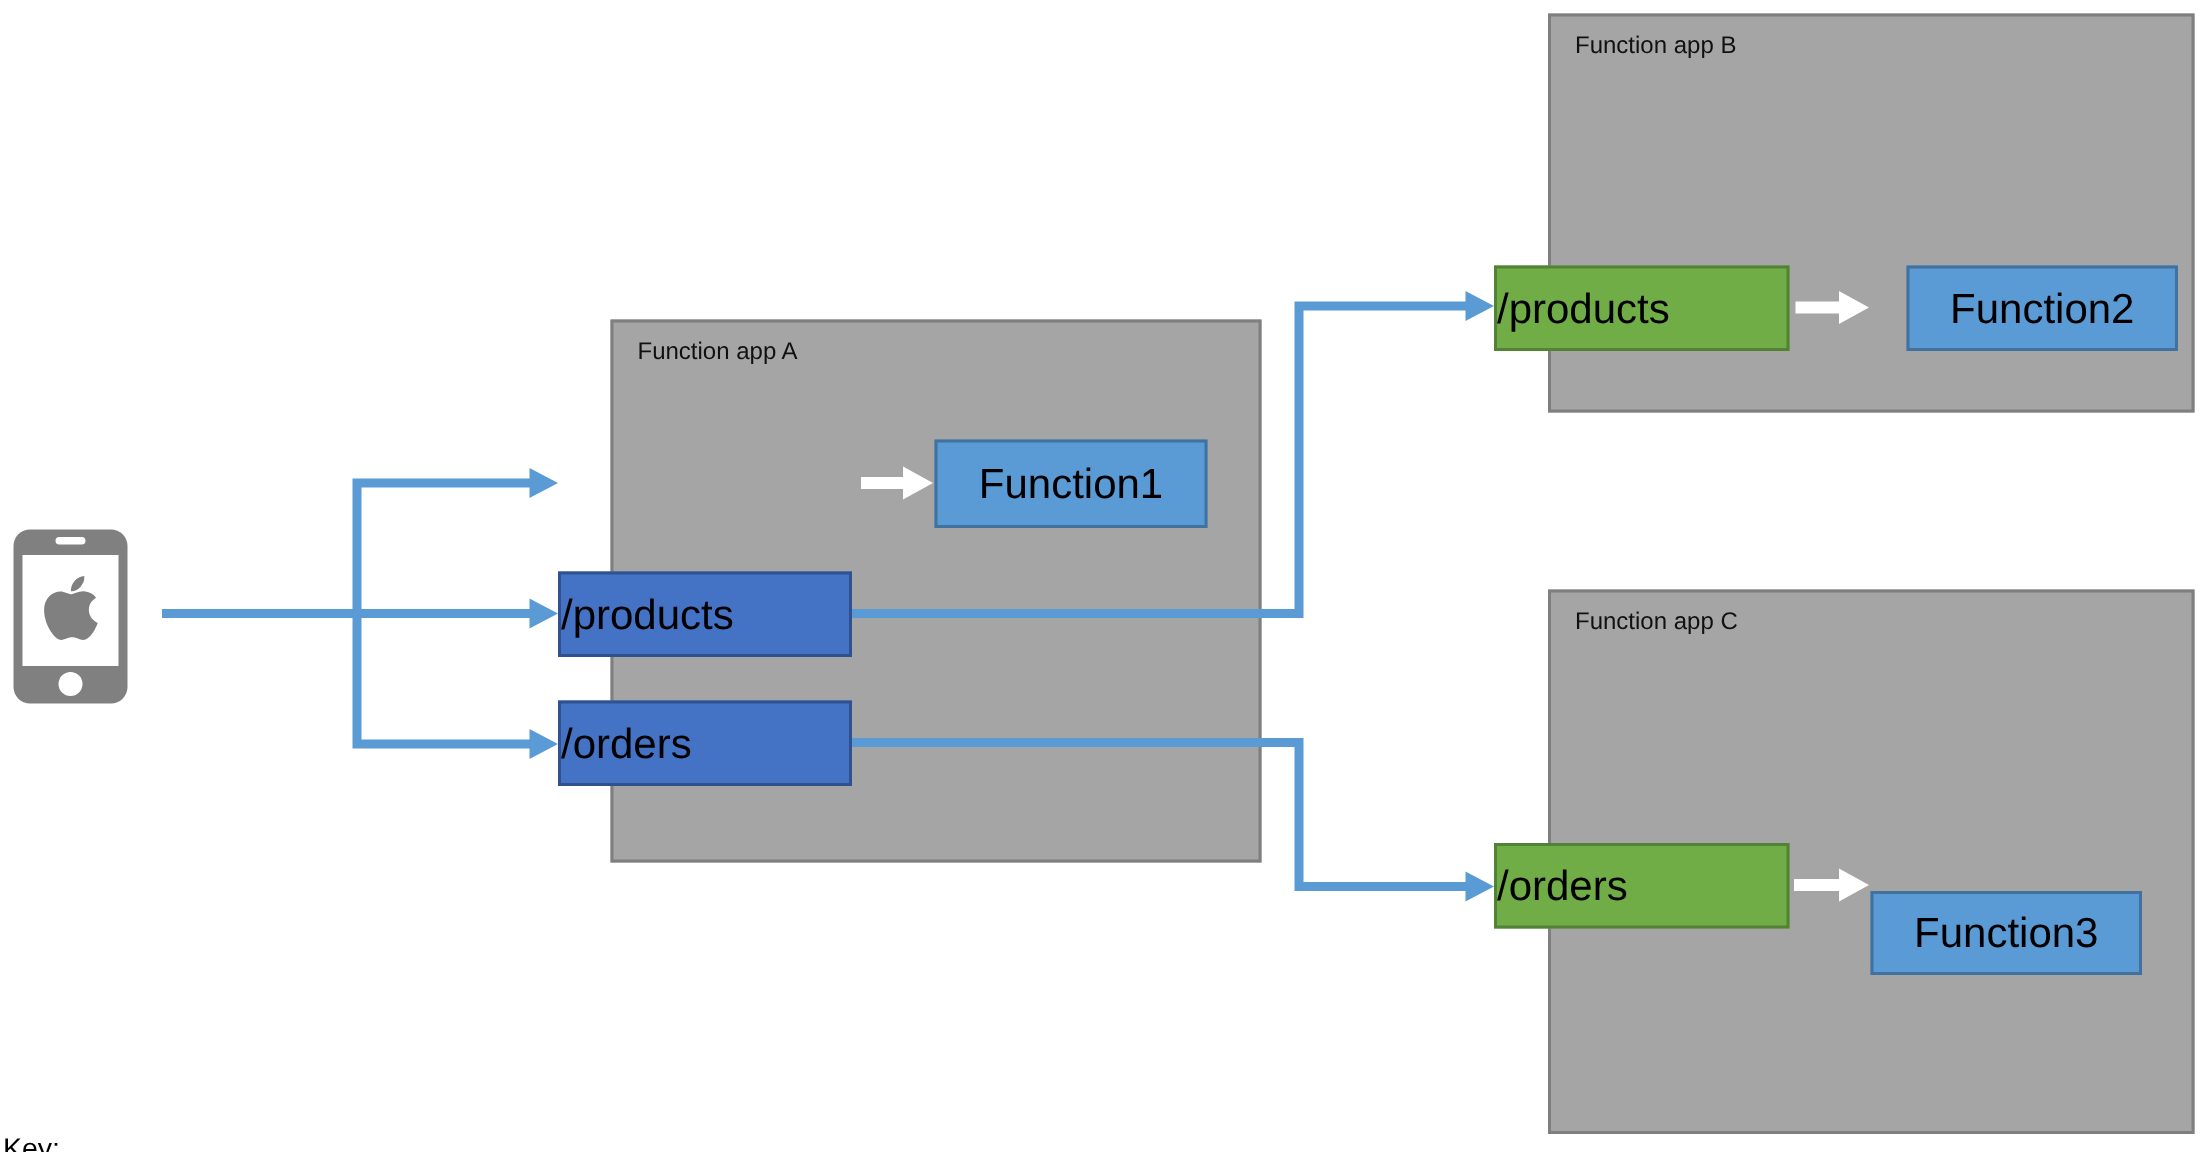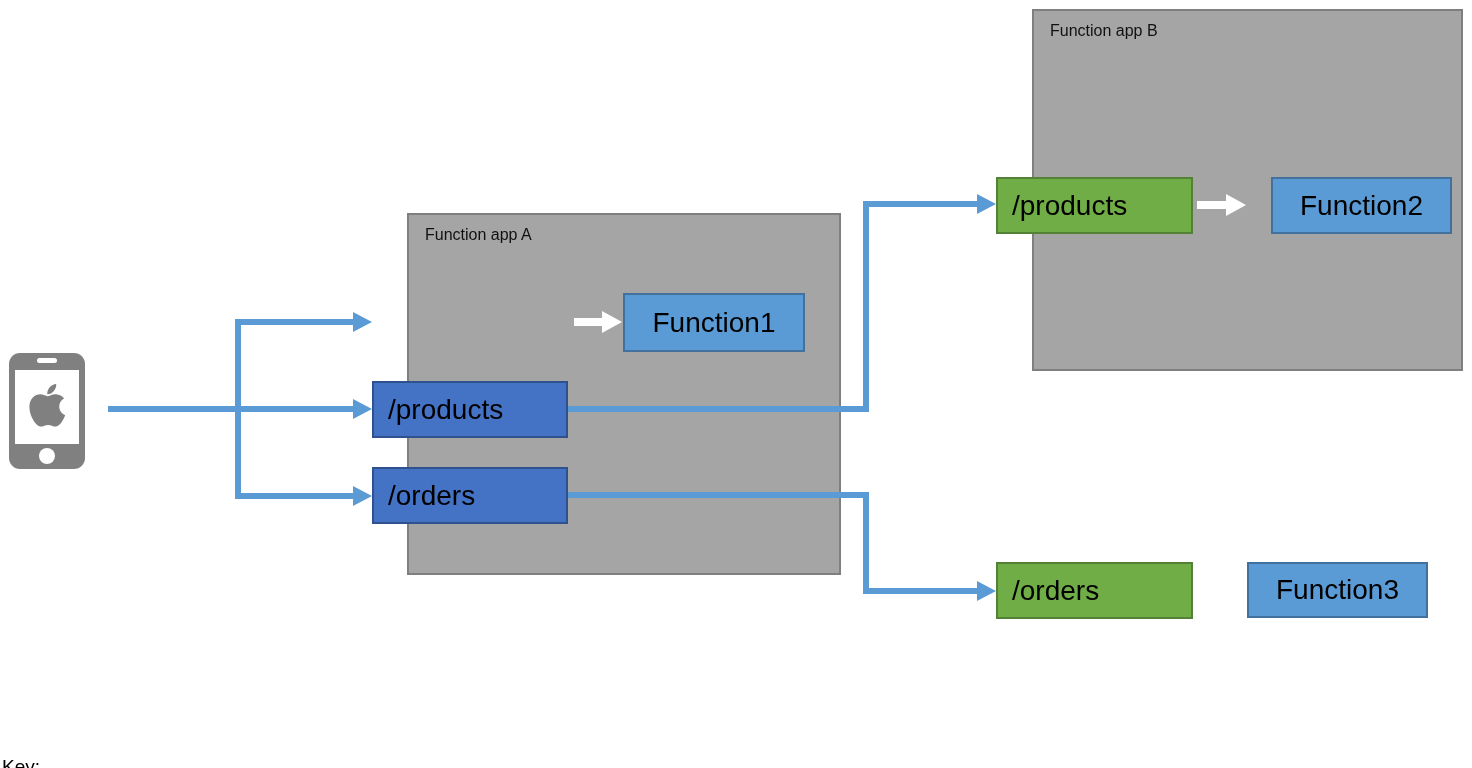--- a/index.html
+++ b/index.html
@@ -25,21 +25,21 @@
   }
   .app-title {
     position: absolute;
     left: 16px;
     top: 11px;
     font-size: 16px;
     color: #111111;
     white-space: nowrap;
   }
   #app-a { left: 407px; top: 213px; width: 434px; height: 362px; }
-  #app-b { left: 1032px; top: 9px;  width: 431px; height: 362px; text-align: center; }
+  #app-b { left: 1032px; top: 9px;  width: 431px; height: 266px; text-align: center; }
   #app-c { left: 1032px; top: 393px; width: 431px; height: 363px; }
 
   
   #arrow-layer {
     position: absolute;
     left: 0; top: 0;
     width: 1472px;
     height: 768px;
     z-index: 2;
   }
@@ -48,34 +48,34 @@
   .node {
     position: absolute;
     box-sizing: border-box;
     display: flex;
     align-items: center;
     font-size: 28px;
     color: #000000;
     z-index: 3;
     white-space: nowrap;
   }
-  .node.route { justify-content: flex-start; padding-left: 14px; }
+  .node.route { justify-content: flex-start; }
   .node.func  { justify-content: center; }
   .green  { background: #70AD47; border: 2px solid #538135; }
   .dblue  { background: #4472C4; border: 2px solid #2F528F; }
   .lblue  { background: #5B9BD5; border: 2px solid #41719C; }
 
   #route-customers  { left: 372px; top: 294px; width: 198px; height: 57px; }
   #route-products-a { left: 372px; top: 381px; width: 196px; height: 57px; }
   #route-orders-a   { left: 372px; top: 467px; width: 196px; height: 57px; }
   #func-1           { left: 623px; top: 293px; width: 182px; height: 59px; }
   #route-products-b { left: 996px; top: 177px; width: 197px; height: 57px; }
   #func-2           { left: 1247px; top: 177px; width: 181px; height: 57px; margin-left: 24px; }
   #route-orders-c   { left: 996px; top: 562px; width: 197px; height: 57px; }
-  #func-3           { left: 1247px; top: 562px; width: 181px; height: 56px; }
+  #func-3           { left: 1247px; top: 594px; width: 181px; height: 56px; }
 
   
   #phone {
     position: absolute;
     left: 8px; top: 352px;
     width: 78px; height: 118px;
     z-index: 2;
   }
 
   
@@ -91,20 +91,23 @@
 </head>
 <body>
 
 <div id="canvas">
 
   <div class="app-box" id="app-a">
     <div class="app-title">Function app A</div>
   </div>
   <div class="app-box" id="app-b">
     <div class="app-title">Function app B</div>
+  </div>
+  <div class="app-box" id="app-c">
+    <div class="app-title">Function app C</div>
   </div>
 
   <svg id="arrow-layer" viewBox="0 0 1472 768" xmlns="http://www.w3.org/2000/svg">
     <g stroke="#5B9BD5" stroke-width="6" fill="none">
 
       <path d="M108 409 H356"></path>
       <path d="M356 322 H238 V496 H356"></path>
 
       <path d="M568 409 H866 V204 H980"></path>
 

